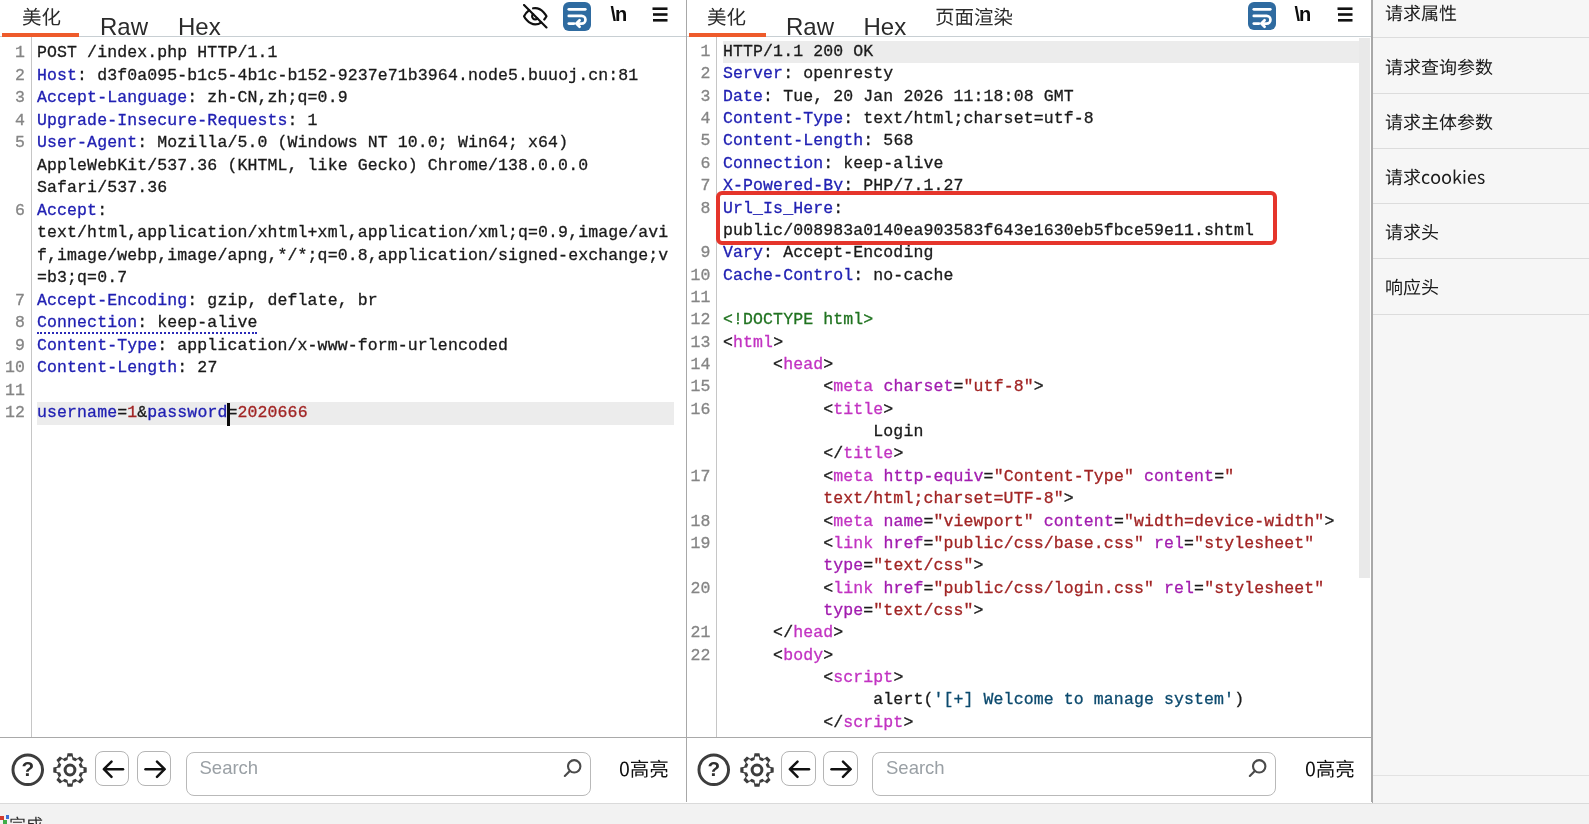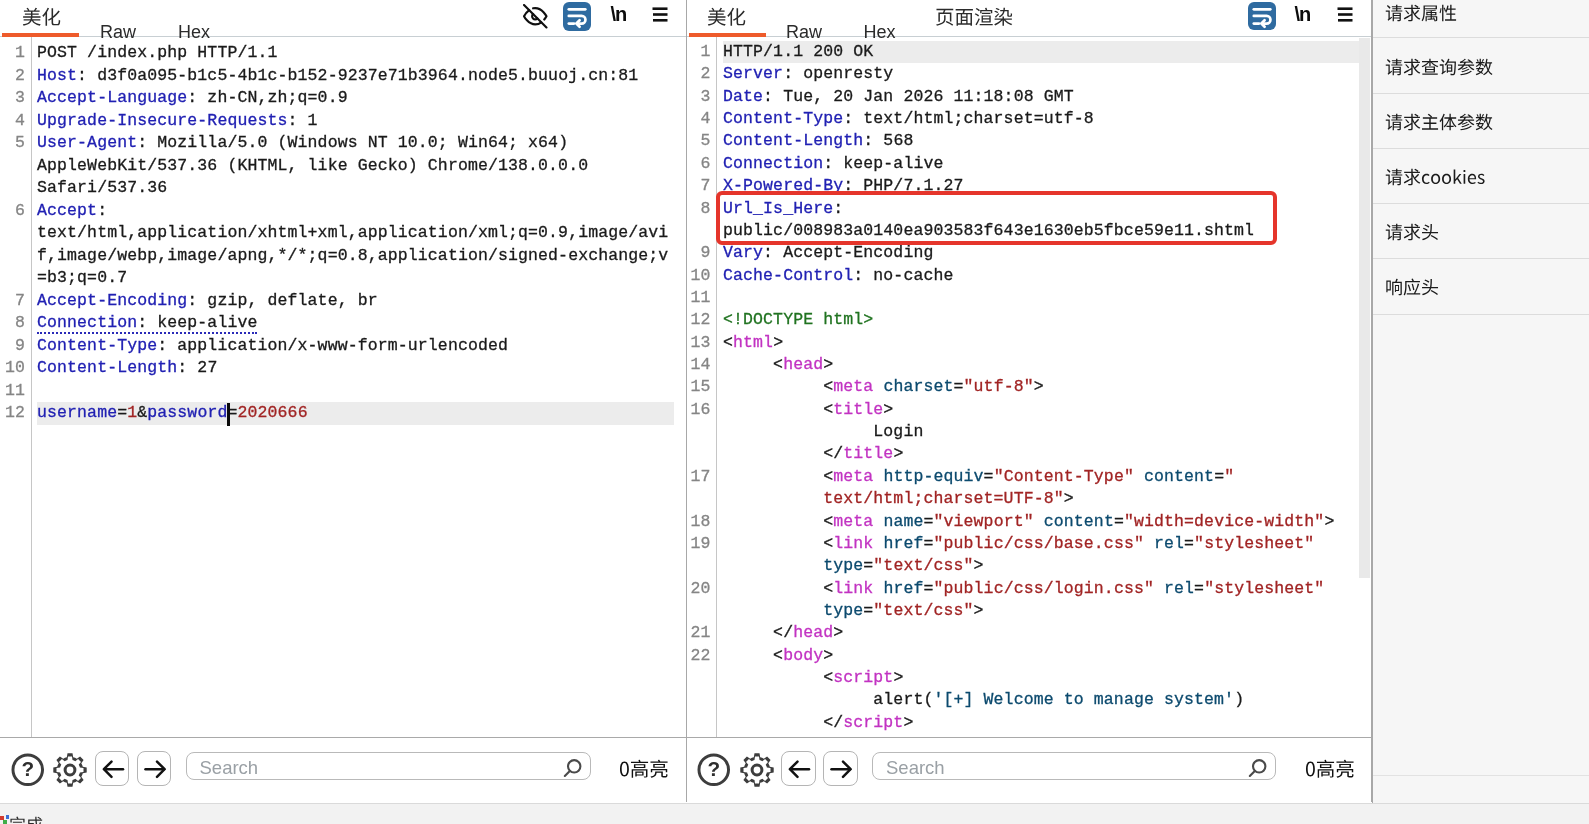--- a/index.html
+++ b/index.html
@@ -1,33 +1,33 @@
 <!DOCTYPE html>
 <html><head><meta charset="utf-8"><style>
 *{margin:0;padding:0;box-sizing:border-box}
 html,body{width:1589px;height:824px;overflow:hidden;background:#fff;position:relative;
   font-family:"Liberation Sans",sans-serif}
 .abs{position:absolute}
 .code{font-family:"Liberation Mono",monospace;font-size:16.5px;letter-spacing:0.12px;line-height:22.5px;white-space:pre;color:#1a1a1a;-webkit-text-stroke:0.3px}
 .rp{line-height:22.36px}
 .code i{font-style:normal}
 .nums{text-align:right;color:#858585}
-.hd{color:#2121b3} .rd{color:#a12424} .tg{color:#c233c2} .an{color:#0c4a6e}
+.hd{color:#2121b3} .rd{color:#a12424} .tg{color:#c233c2} .an{color:#a21caf}
 .gr{color:#207320} .sg{color:#0c4a6e}
 .du{border-bottom:2px dotted #2a2ab8}
 .hl{background:#ececec}
 .tabbar{position:absolute;top:0;height:37px;background:#fff;border-bottom:1px solid #c8cfd3}
-.tab{position:absolute;top:22px;font-size:18px;color:#2b2b2b}
+.tab{position:absolute;top:13px;font-size:24px;color:#2b2b2b}
 .obar{position:absolute;top:33.2px;height:3.4px;background:#ee5b2b;z-index:3}
 .vline{position:absolute;width:1px;background:#a8a8a8}
 .hline{position:absolute;height:1px}
 .gutline{position:absolute;width:1px;background:#c6c6c6;top:37px;height:699.5px}
 .bbar{position:absolute;top:736.5px;height:65.8px;background:#fff;border-top:1px solid #a9a9a9}
 .btn{position:absolute;width:34.5px;height:34.5px;border:1.5px solid #b5b5b5;border-radius:8px;background:#fff}
-.sbox{position:absolute;height:28px;border:1.5px solid #b9b9b9;border-radius:8px;background:#fff}
+.sbox{position:absolute;height:44px;border:1.5px solid #b9b9b9;border-radius:8px;background:#fff}
 .sbox span{position:absolute;left:13px;top:4.5px;font-size:18.5px;color:#9aa0a5}
 .sbox .mag{position:absolute;right:7px;top:5px}
 </style></head>
 <body>
 
 <div class="tabbar" style="left:0;width:686px"></div>
 <div class="obar" style="left:2px;width:77px"></div>
 <div style="position:absolute;left:21.5px;top:7.0px;line-height:0"><svg width="39.0" height="22.6" viewBox="0 -17.16 39.00 22.62" style="overflow:visible">
       <g fill="#2b2b2b" transform="translate(0,0)">
         <path transform="translate(0.00,0) scale(0.019500,-0.019500)" d="M695 844C675 801 638 741 608 700H343L380 717C364 753 328 805 292 844L226 816C257 782 287 736 304 700H98V633H460V551H147V486H460V401H56V334H452C448 307 444 281 438 257H82V189H416C370 87 271 23 41 -10C55 -27 73 -58 79 -77C338 -34 446 49 496 182C575 37 711 -45 913 -77C923 -56 943 -24 960 -8C775 14 643 78 572 189H937V257H518C523 281 527 307 530 334H950V401H536V486H858V551H536V633H903V700H691C718 736 748 779 773 820Z"></path>

